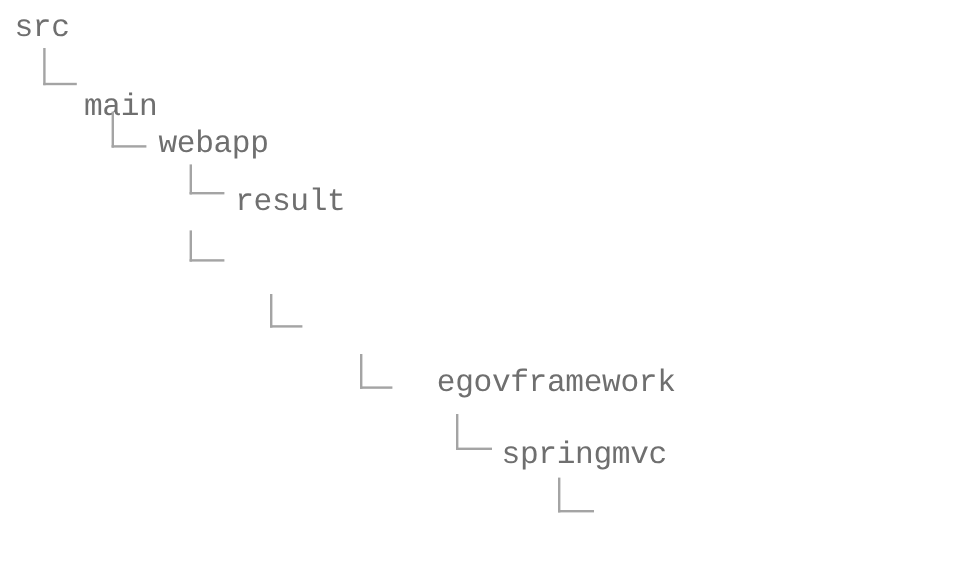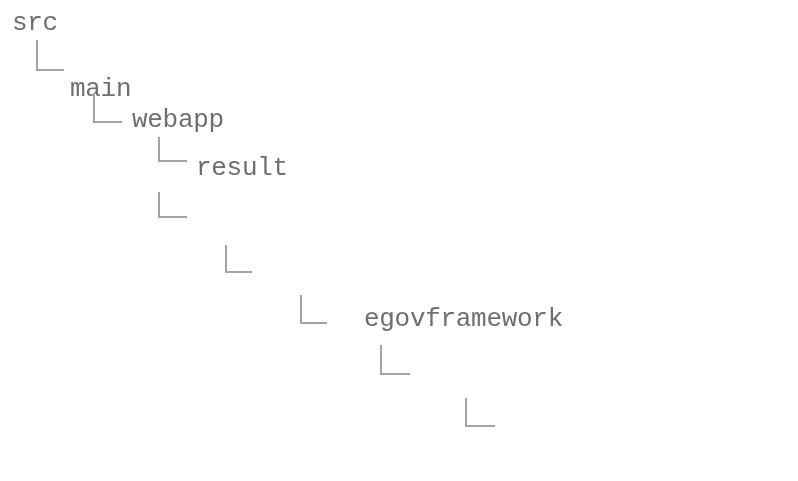--- a/index.html
+++ b/index.html
@@ -36,20 +36,21 @@
 </head>
 <body>
 
 <div class="stage">
 
   <div class="node-label" style="left:12px;  top:10px;">src</div>
   <div class="node-label" style="left:70px;  top:76px;">main</div>
   <div class="node-label" style="left:132px; top:107px;">webapp</div>
   <div class="node-label" style="left:196px; top:155px;">result</div>
   <div class="node-label" style="left:337px; top:306px;margin-left:27px;">egovframework</div>
+  <div class="node-label" style="left:418px; top:366px;">springmvc</div>
 
   <div class="elbow" style="left:36px;  top:40px;  width:28px; height:31px;"></div>
   <div class="elbow" style="left:93px;  top:93px;  width:29px; height:30px;"></div>
   <div class="elbow" style="left:158px; top:137px; width:29px; height:25px;"></div>
   <div class="elbow" style="left:158px; top:192px; width:29px; height:26px;"></div>
   <div class="elbow" style="left:225px; top:245px; width:27px; height:28px;"></div>
   <div class="elbow" style="left:300px; top:295px; width:27px; height:29px;"></div>
   <div class="elbow" style="left:380px; top:345px; width:30px; height:30px;"></div>
   <div class="elbow" style="left:465px; top:398px; width:30px; height:29px;"></div>
 

